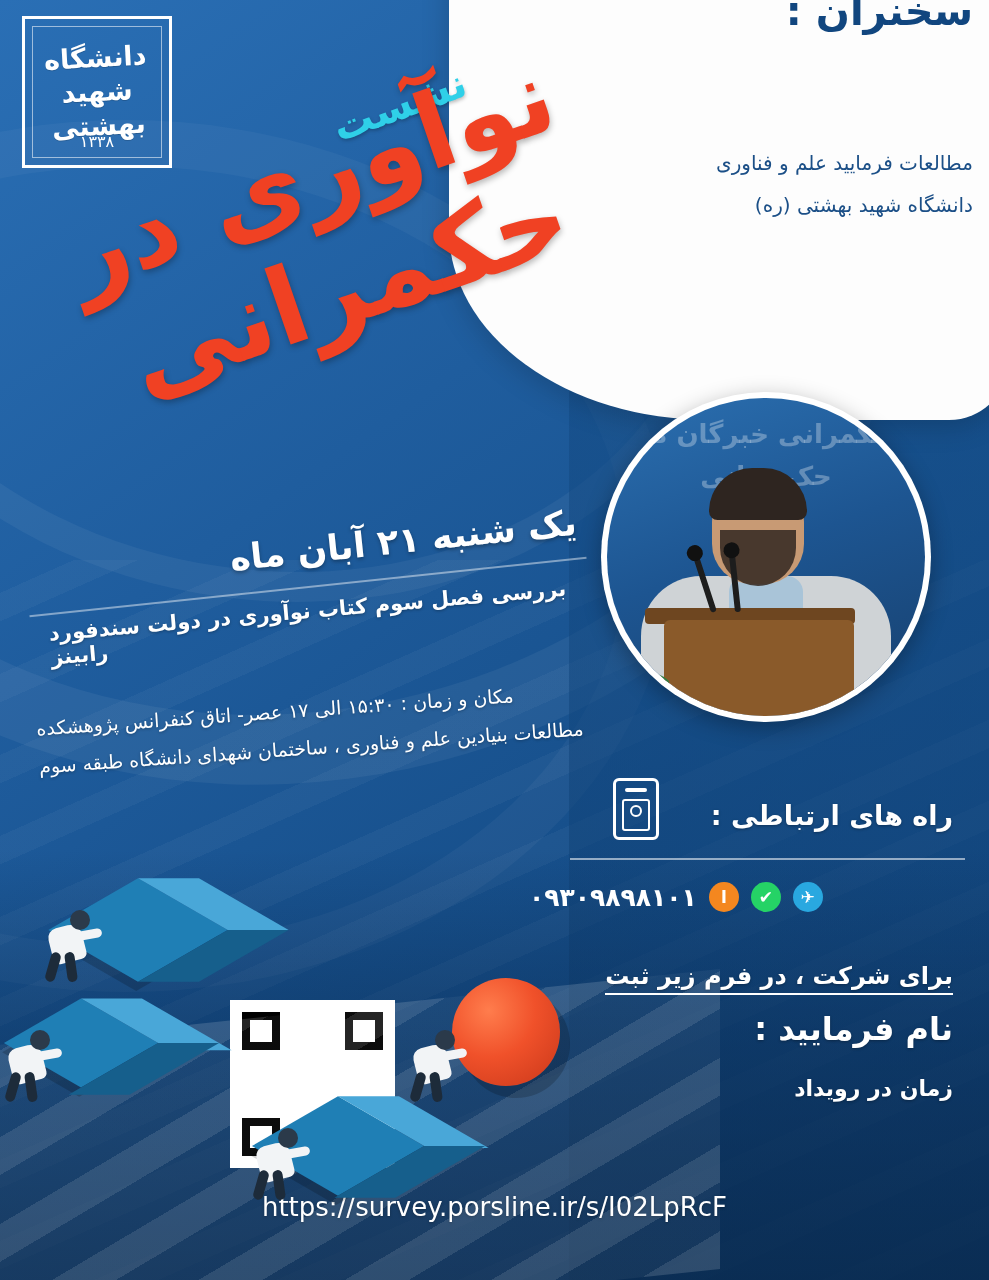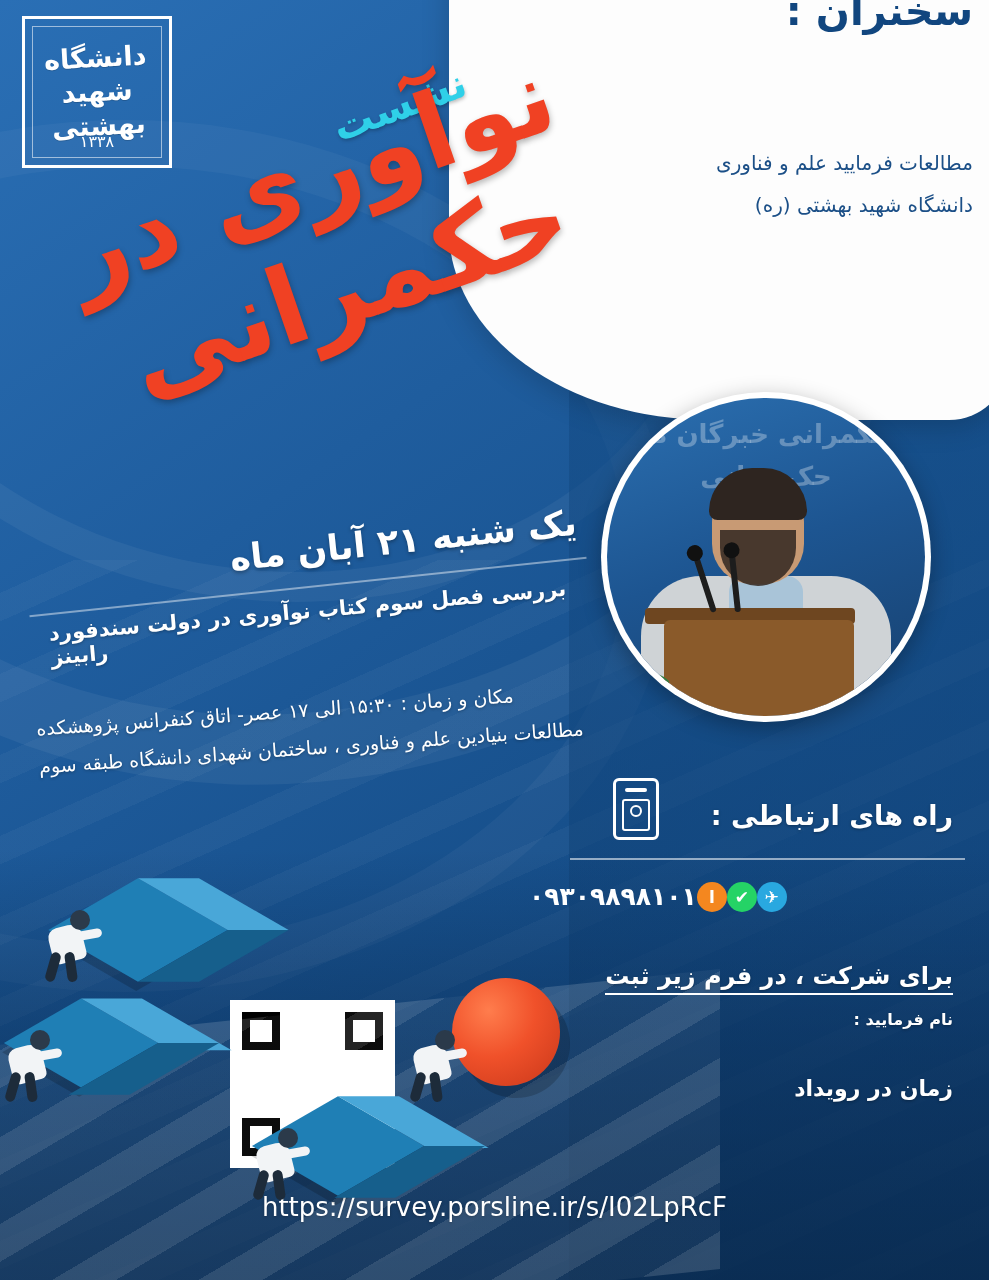--- a/index.html
+++ b/index.html
@@ -441,20 +441,22 @@
     height: 2px;
     background: rgba(255,255,255,0.55);
   }
   .phone-row {
     position: absolute;
     right: 30px;
     top: 882px;
     width: 430px;
     display: flex;
     flex-direction: row-reverse;
+    align-items: center;
+    gap: 12px;
     justify-content: flex-start;
   }
   .phone-number {
     color: #ffffff;
     font-size: 25px;
     font-weight: bold;
     letter-spacing: 1px;
     direction: ltr;
     unicode-bidi: bidi-override;
   }
@@ -486,21 +488,21 @@
     text-shadow: 0 1px 3px rgba(0,0,0,0.3);
   }
   .register-line1 .u { border-bottom: 2px solid #ffffff; padding-bottom: 3px; }
   .register-line2 {
     position: absolute;
     right: 36px;
     top: 1010px;
     width: 420px;
     text-align: right;
     color: #ffffff;
-    font-size: 16px;
+    font-size: 32px;
     font-weight: bold;
     text-shadow: 0 1px 3px rgba(0,0,0,0.3);
   }
   .free-note {
     position: absolute;
     right: 36px;
     top: 1068px;
     width: 330px;
     text-align: right;
     color: #ffffff;

